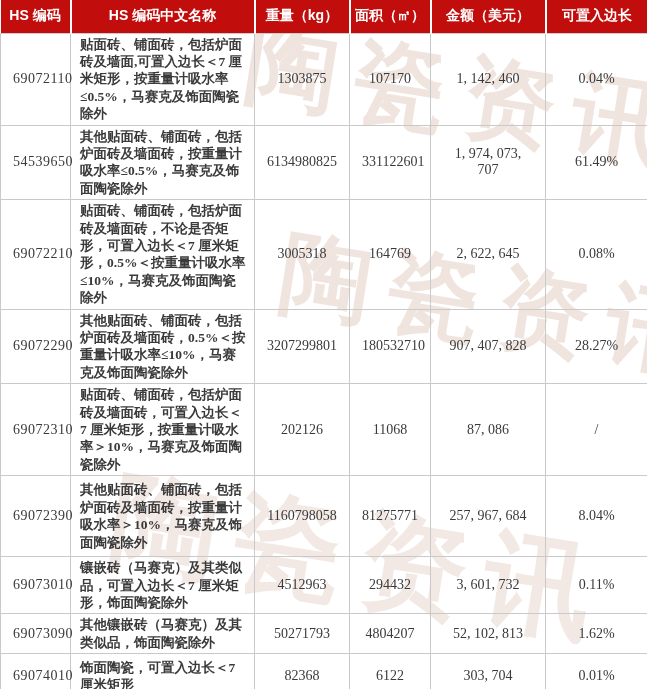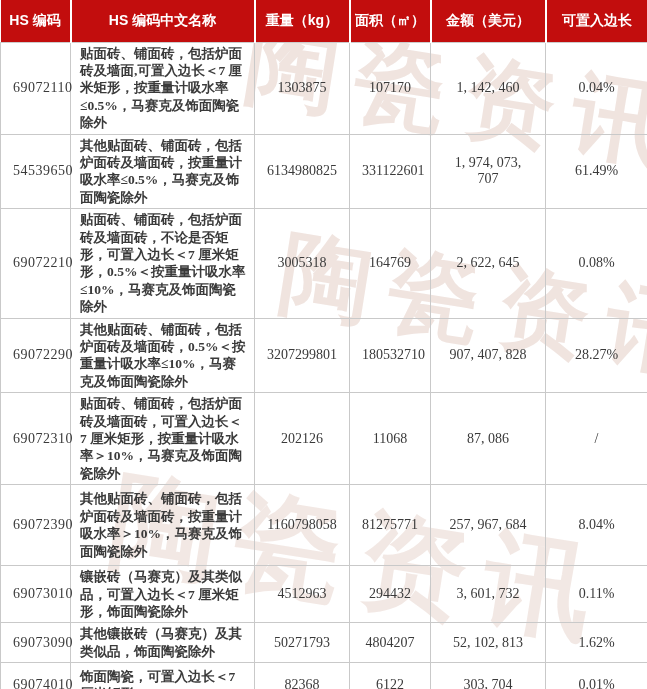--- a/index.html
+++ b/index.html
@@ -83,21 +83,21 @@
   <table class="hs-table">
     <colgroup>
       <col style="width:70px">
         <col style="width:184px">
         <col style="width:95px">
       <col style="width:81px">
         <col style="width:115px">
         <col style="width:102px">
     </colgroup>
     <thead>
-      <tr style="height:42px">
+      <tr style="height:33px">
         <th>HS 编码</th>
         <th>HS 编码中文名称</th>
         <th>重量（kg）</th>
         <th>面积（㎡）</th>
         <th>金额（美元）</th>
         <th>可置入边长</th>
       </tr>
     </thead>
     <tbody>
       <tr style="height:71px">

